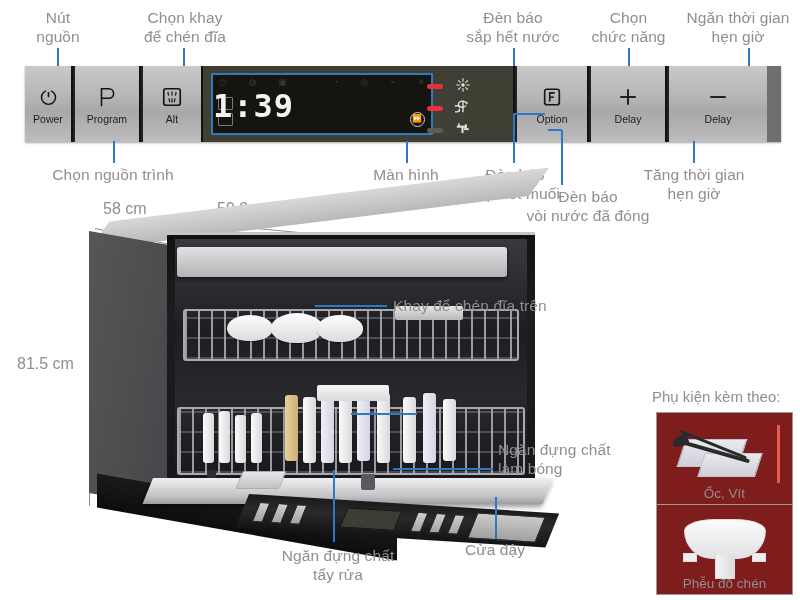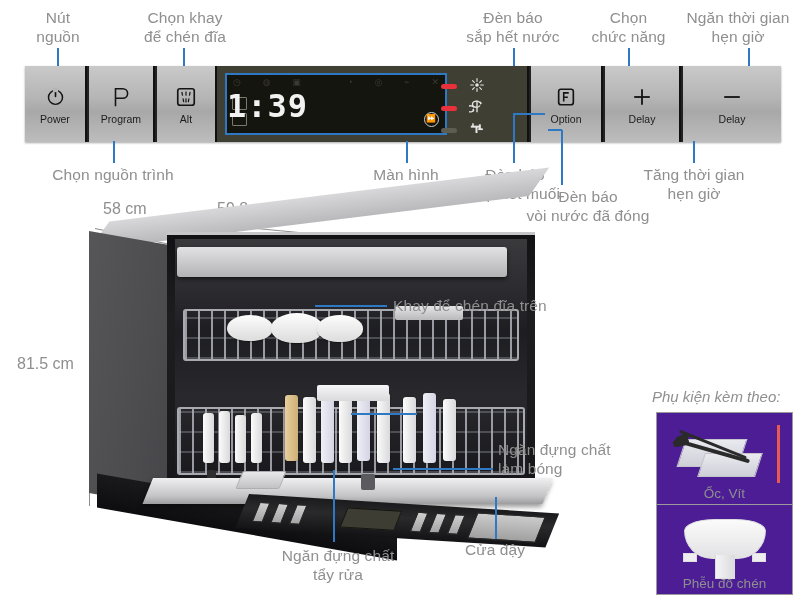--- a/index.html
+++ b/index.html
@@ -299,29 +299,28 @@
     position: absolute;
     left: 653px; top: 388px;
     width: 138px; height: 208px;
   }
   #accessories .acc-title {
     position: absolute;
     left: -4px; top: 0;
     font-size: 15px;
     color: #8f8f8f;
     white-space: nowrap;
-    font-style: italic;
   }
   .acc-grid {
     position: absolute;
     left: 0; top: 24px;
     width: 137px; height: 183px;
     border: 1px solid #9a9a9a;
     box-sizing: border-box;
-    background: #4c1d95;
+    background: #7f1d1d;
   }
   .acc-cell {
     position: relative;
     height: 50%;
     box-sizing: border-box;
     display: flex;
     flex-direction: column;
     align-items: center;
     justify-content: flex-end;
     padding-bottom: 3px;
@@ -404,21 +403,21 @@
 chức năng</div>
   <div class="leader v" style="left:625px; top:48px; height:20px;"></div>
 
   <div class="anno" style="left:670px; top:8px; width:130px;">Ngăn thời gian
 hẹn giờ</div>
   <div class="leader v" style="left:745px; top:48px; height:20px;"></div>
 
   <div id="control-panel">
     <div class="panel-strip">
 
-      <div class="btn" style="width:62px; border-left:none;align-items:center;">
+      <div class="btn" style="width:48px; border-left:none;align-items:center;">
         <span class="glyph">
           <svg width="21" height="21" viewBox="0 0 24 24" aria-hidden="true">
             <circle cx="12" cy="13" r="8" fill="none" stroke="#141414" stroke-width="1.7"></circle>
             <line x1="12" y1="3.5" x2="12" y2="12" stroke="#141414" stroke-width="1.9" stroke-linecap="round"></line>
             <rect x="9" y="2" width="6" height="5" fill="#b5b5b5"></rect>
           </svg>
         </span>
         <span class="blabel">Power</span>
       </div>
 

